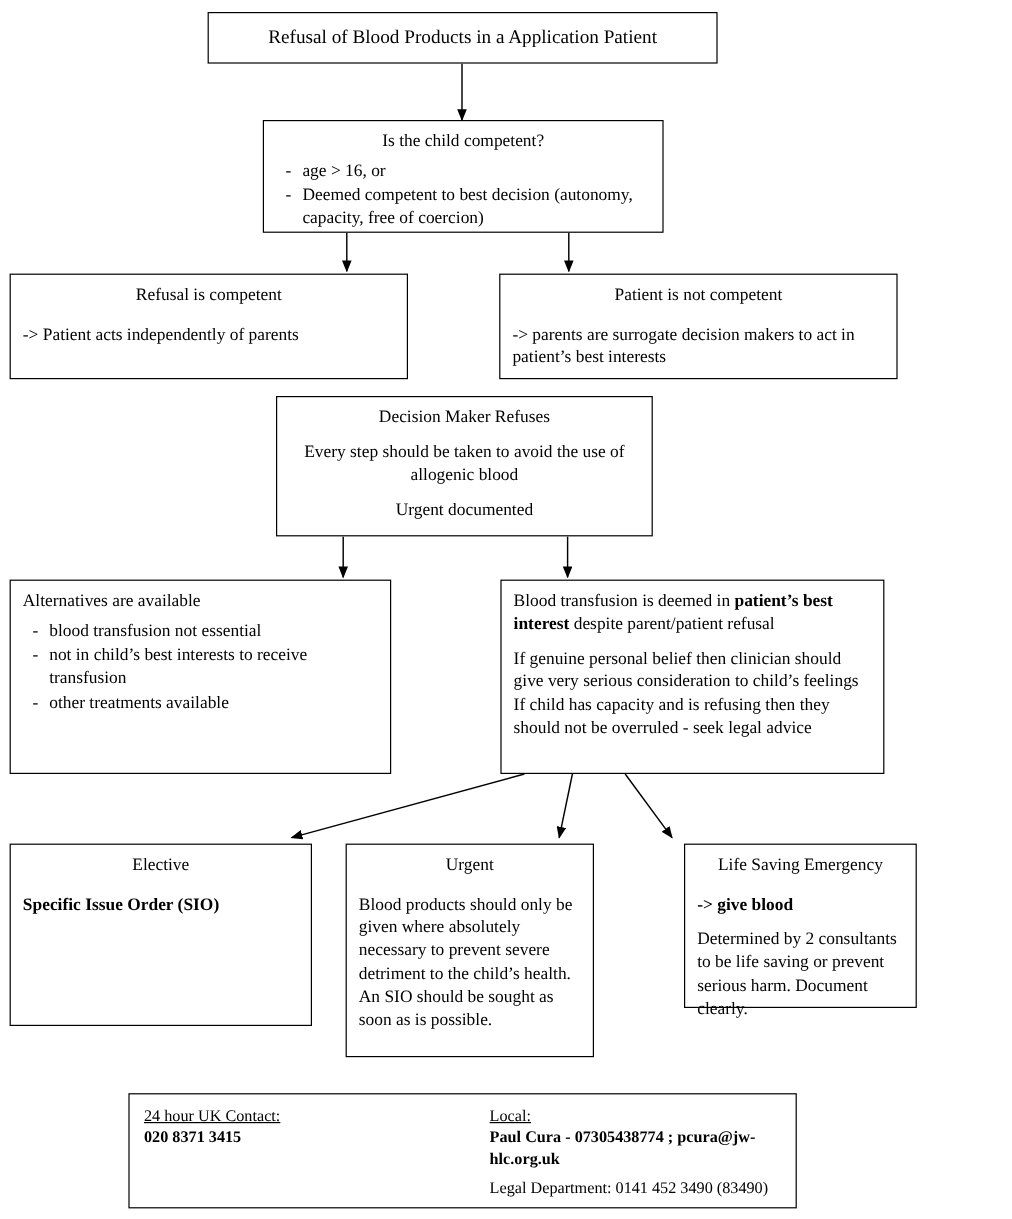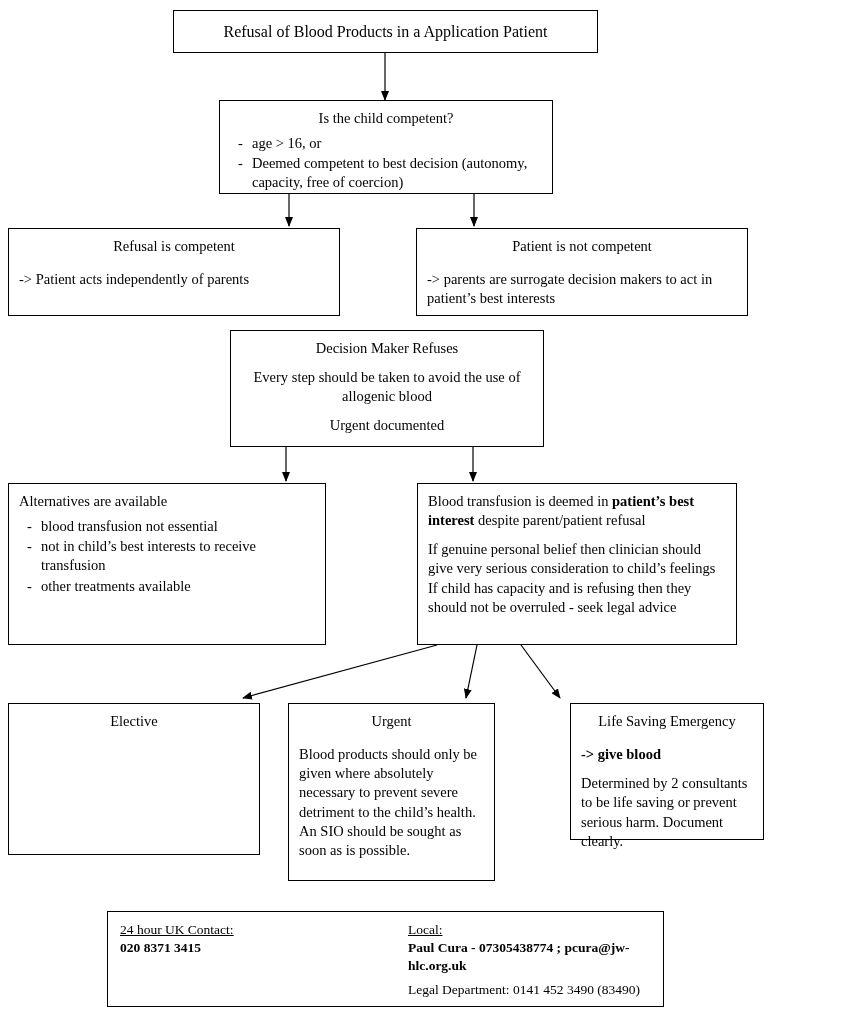--- a/index.html
+++ b/index.html
@@ -150,20 +150,21 @@
   <div class="box pad" style="left:417px; top:483px; width:320px; height:162px;">
     <span class="body"><span>Blood transfusion is deemed in </span><span class="bold">patient’s best interest</span><span> despite parent/patient refusal</span></span>
     <span class="spacer"></span>
     <span class="body">If genuine personal belief then clinician should give very serious consideration to child’s feelings</span>
     <span class="body">If child has capacity and is refusing then they should not be overruled - seek legal advice</span>
   </div>
 
   <div class="box pad" style="left:8px; top:703px; width:252px; height:152px;">
     <span class="title" style="margin-bottom:4px;">Elective</span>
     <span class="spacer"></span>
+    <span class="body bold">Specific Issue Order (SIO)</span>
   </div>
 
   <div class="box pad" style="left:288px; top:703px; width:207px; height:178px;">
     <span class="title" style="margin-bottom:4px;">Urgent</span>
     <span class="spacer"></span>
     <span class="body">Blood products should only be given where absolutely necessary to prevent severe detriment to the child’s health. An SIO should be sought as soon as is possible.</span>
   </div>
 
   <div class="box pad" style="left:522px; top:703px; width:194px; height:137px;margin-left:48px;">
     <span class="title" style="margin-bottom:4px;">Life Saving Emergency</span>

